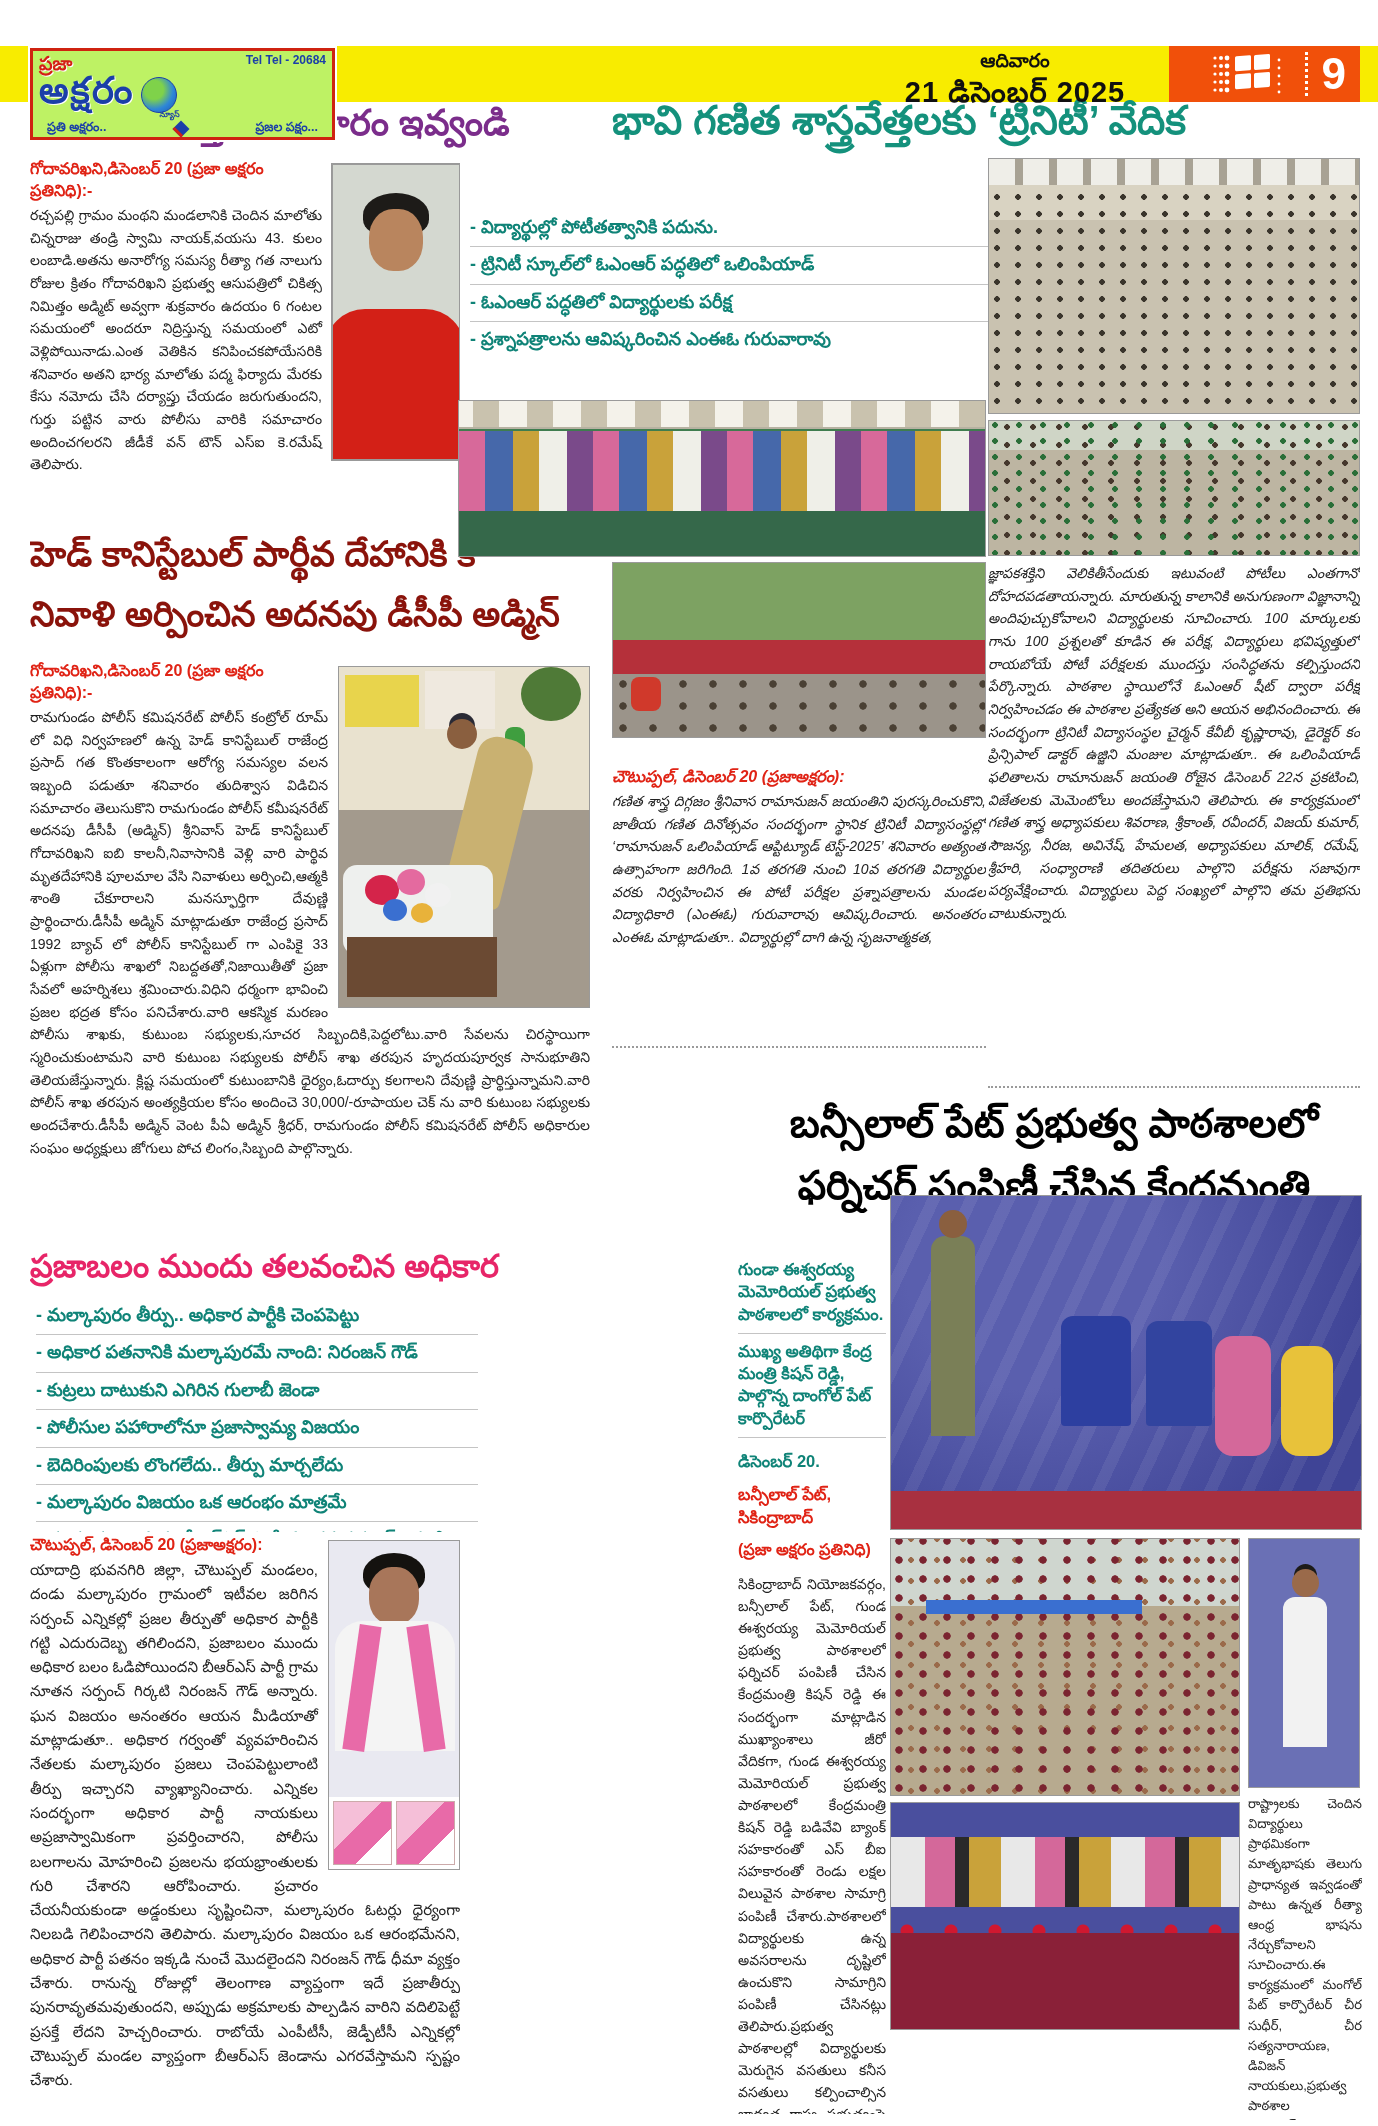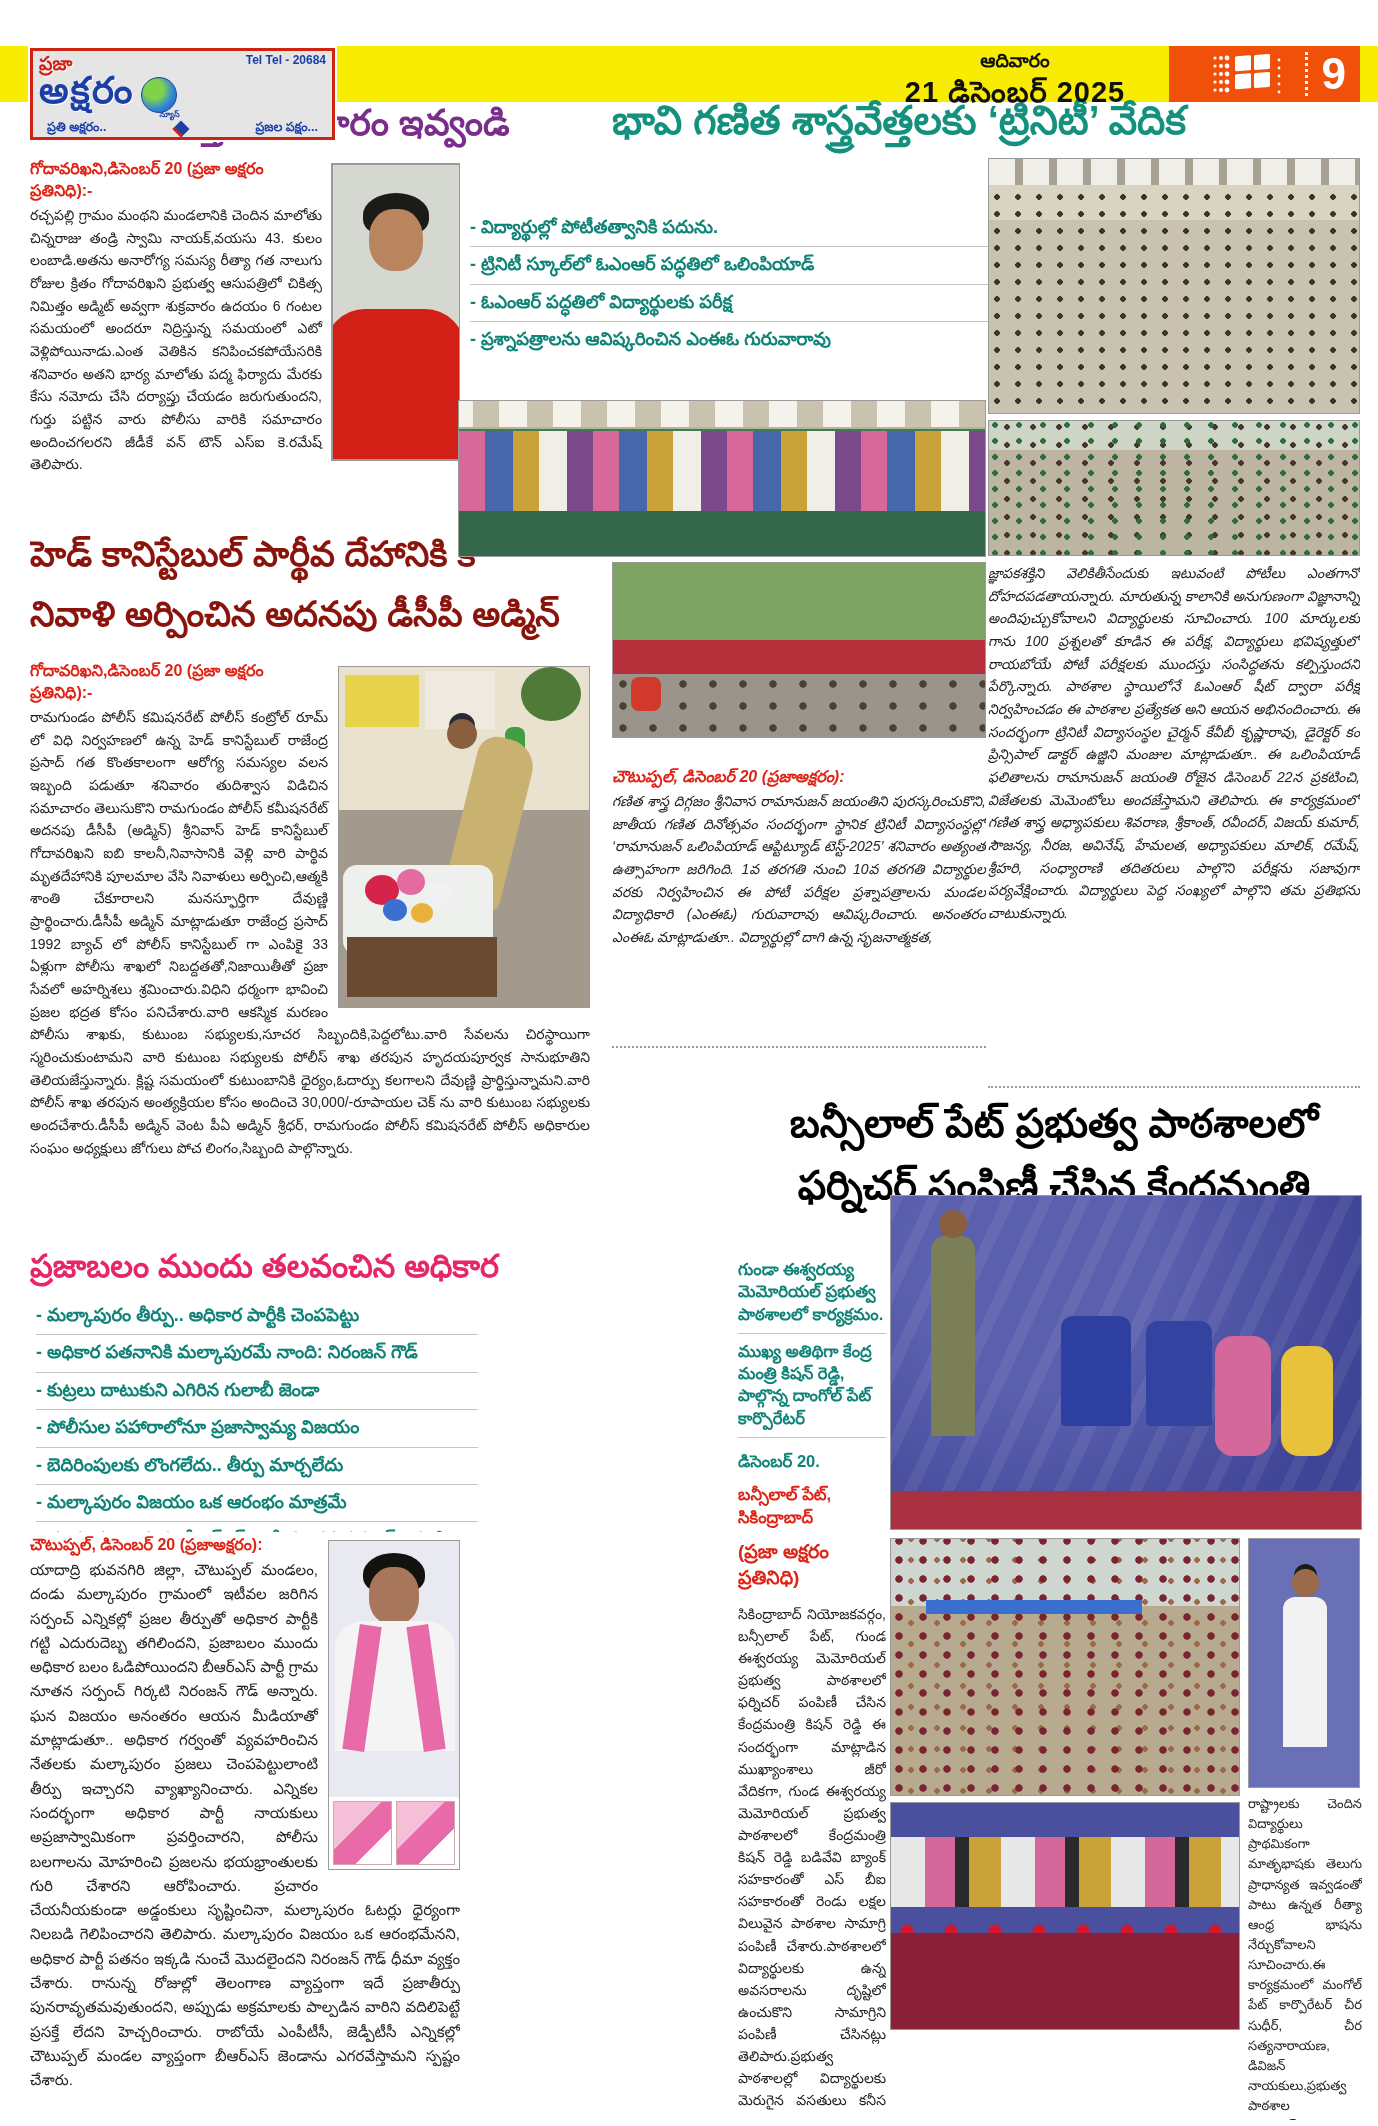--- a/index.html
+++ b/index.html
@@ -1,21 +1,21 @@
 <!DOCTYPE html>
 <html><head>
 <meta charset="utf-8">
 <style>
   * { margin:0; padding:0; box-sizing:border-box; }
   body { background:#ffffff; font-family:"Liberation Sans", sans-serif; }
   .page { position:relative; width:1378px; height:2126px; background:#fff; overflow:hidden; margin:0 auto; }
 
   
   .band { position:absolute; left:0; top:46px; width:1378px; height:56px; background:#f8ec00; }
-  .logo-box { position:absolute; left:30px; top:48px; width:305px; height:92px; background:#e5e5e5;
+  .logo-box { position:absolute; left:30px; top:48px; width:305px; height:92px; background:#bef264;
               border:3px solid #cf2310; box-shadow:0 0 0 2px #fff; z-index:3; padding:2px 6px; overflow:hidden; }
   .logo-row1 { display:flex; justify-content:space-between; align-items:flex-start; height:20px; }
   .brand-top { color:#d42015; font-weight:bold; font-size:19px; text-shadow:1px 1px 0 #fff; }
   .phone { color:#1b3fa8; font-weight:bold; font-size:12px; }
   .logo-row2 { display:flex; align-items:center; gap:6px; height:44px; }
   .brand-main { color:#1b3fa8; font-weight:bold; font-size:37px; letter-spacing:2px; text-shadow:1px 1px 0 #fff; }
   .globe { position:relative; display:inline-block; width:36px; height:36px; border-radius:50%;
            background:radial-gradient(circle at 35% 35%, #7fd24a 0 30%, #2e86d8 62%, #1b57b0 100%);
            border:1px solid #1b3fa8; }
   .globe-cap { position:absolute; bottom:-9px; right:-4px; font-size:8px; color:#1b3fa8; font-weight:bold; }
@@ -160,21 +160,21 @@
   #bd-furnR     { left:1248px;top:1794px; width:114px; height:326px; }
 
   .float-ph { position:relative; float:right; margin:4px 0 6px 10px; border:1px solid #9a9a9a; overflow:hidden; }
   #fp-missing   { width:128px; height:296px; }
   #fp-constable { width:252px; height:342px; }
   #fp-niranjan  { width:132px; height:330px; }
 
   .subcol-head { color:#0f8377; font-weight:bold; font-size:16.5px; line-height:1.35; padding:6px 0 8px 0; border-bottom:1px solid #c4c4c4; }
   .subcol-date { color:#0f8377; font-weight:bold; font-size:16.5px; margin:14px 0 10px 0; }
   .subcol-place { color:#e02315; font-weight:bold; font-size:16.5px; margin:6px 0 10px 0; }
-  .subcol-byline { color:#e02315; font-weight:bold; font-size:19px; margin:4px 0 10px 0; }
+  .subcol-byline { color:#e02315; font-weight:bold; font-size:16px; margin:4px 0 10px 0; }
   .small-body { font-size:14px; line-height:1.58; }
   .tiny-body { font-size:13px; line-height:1.55; }
 </style>
 </head>
 <body>
 
 <div class="page">
 
   <div class="band"></div>
 

